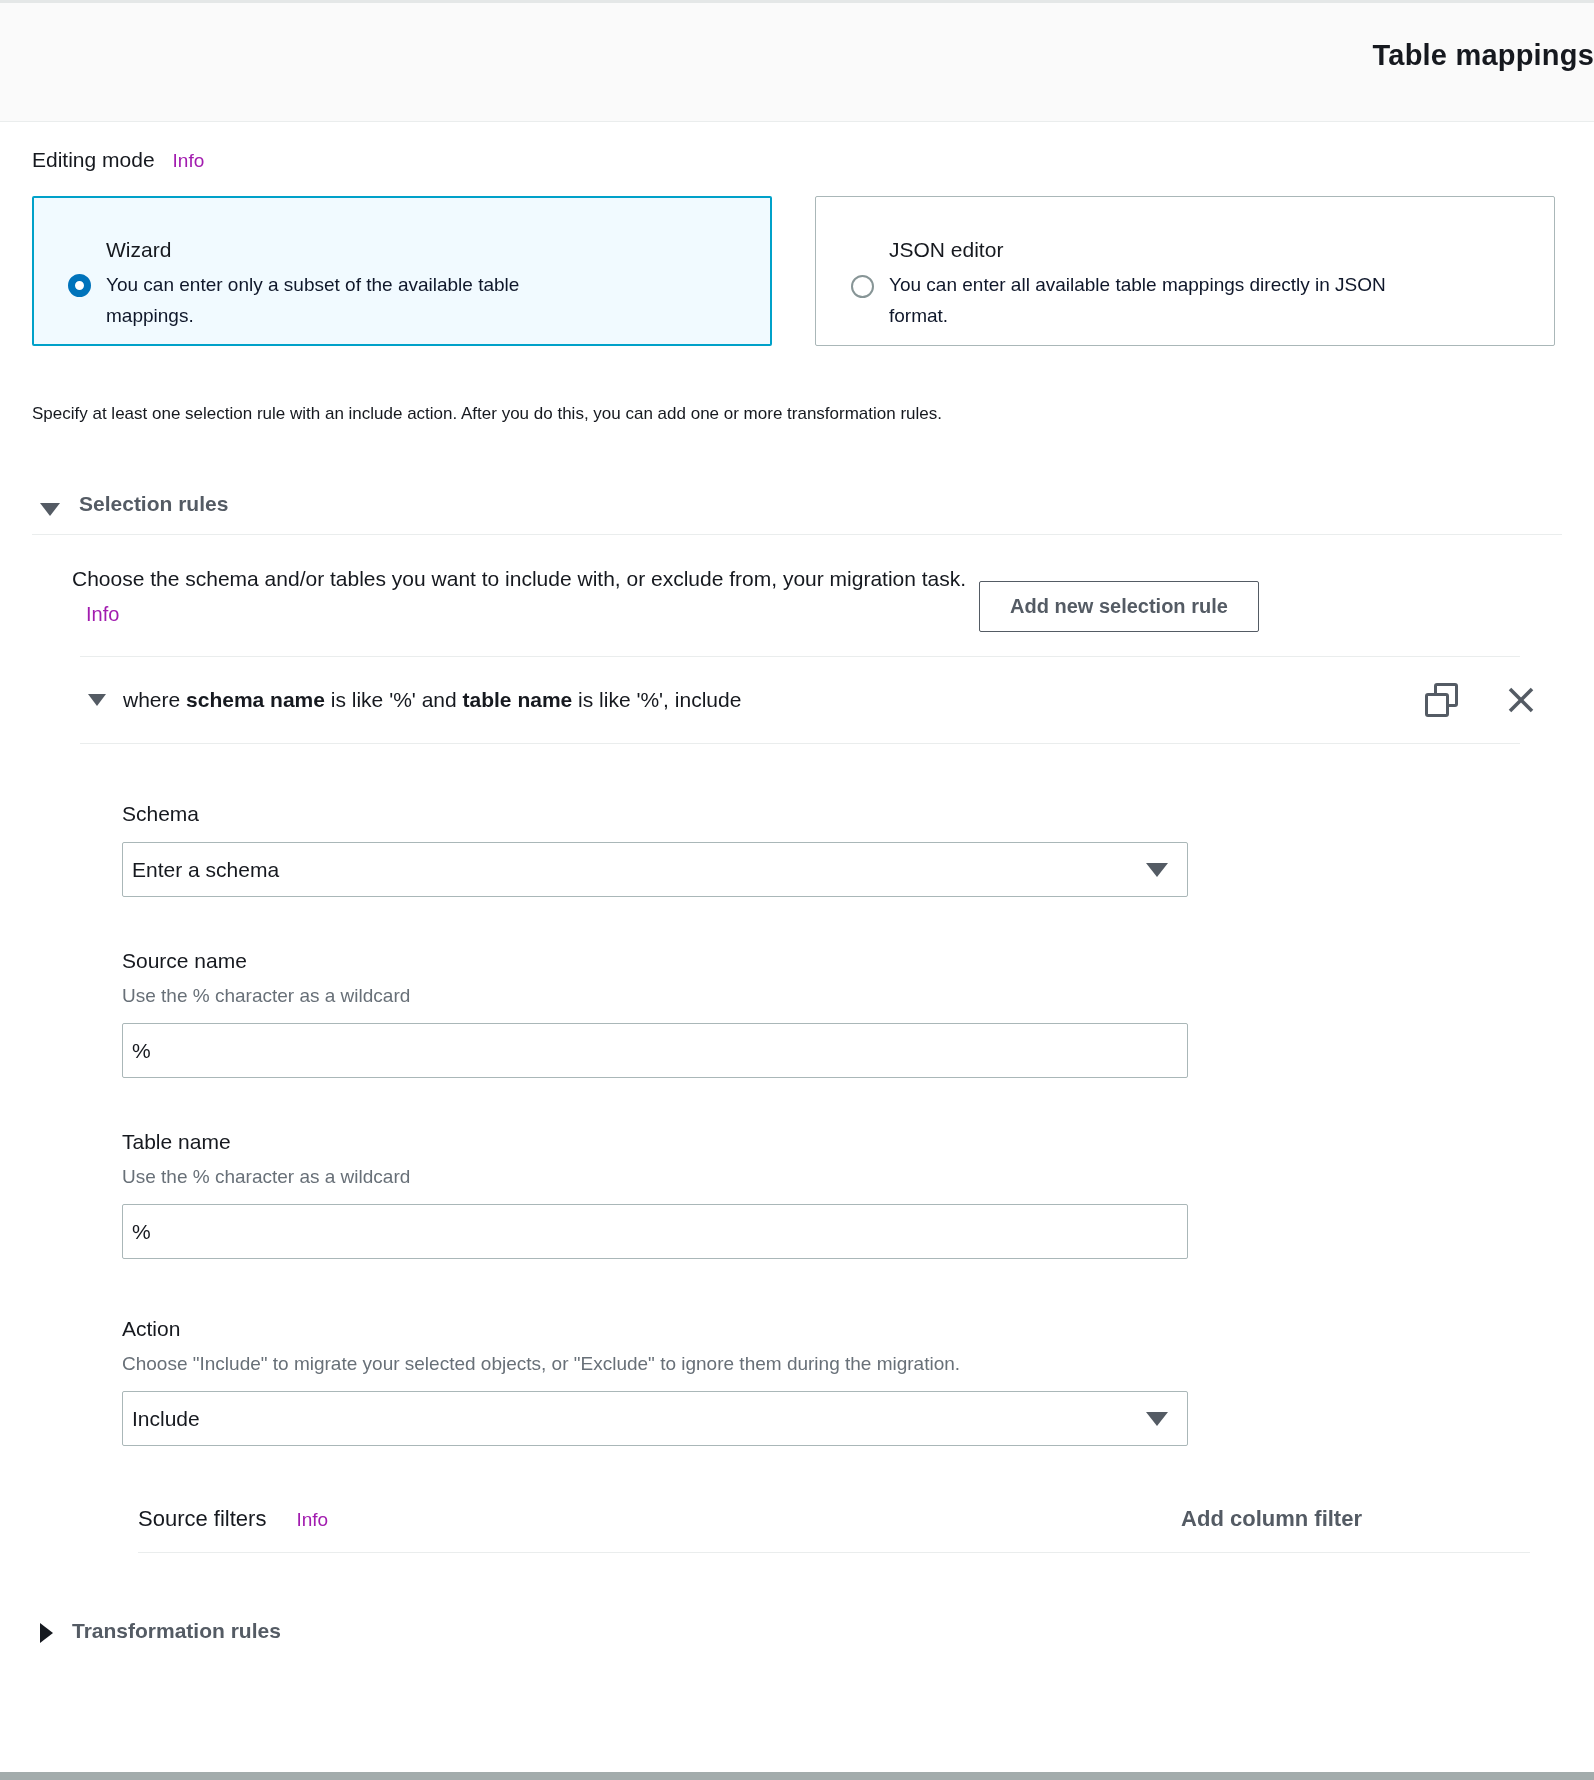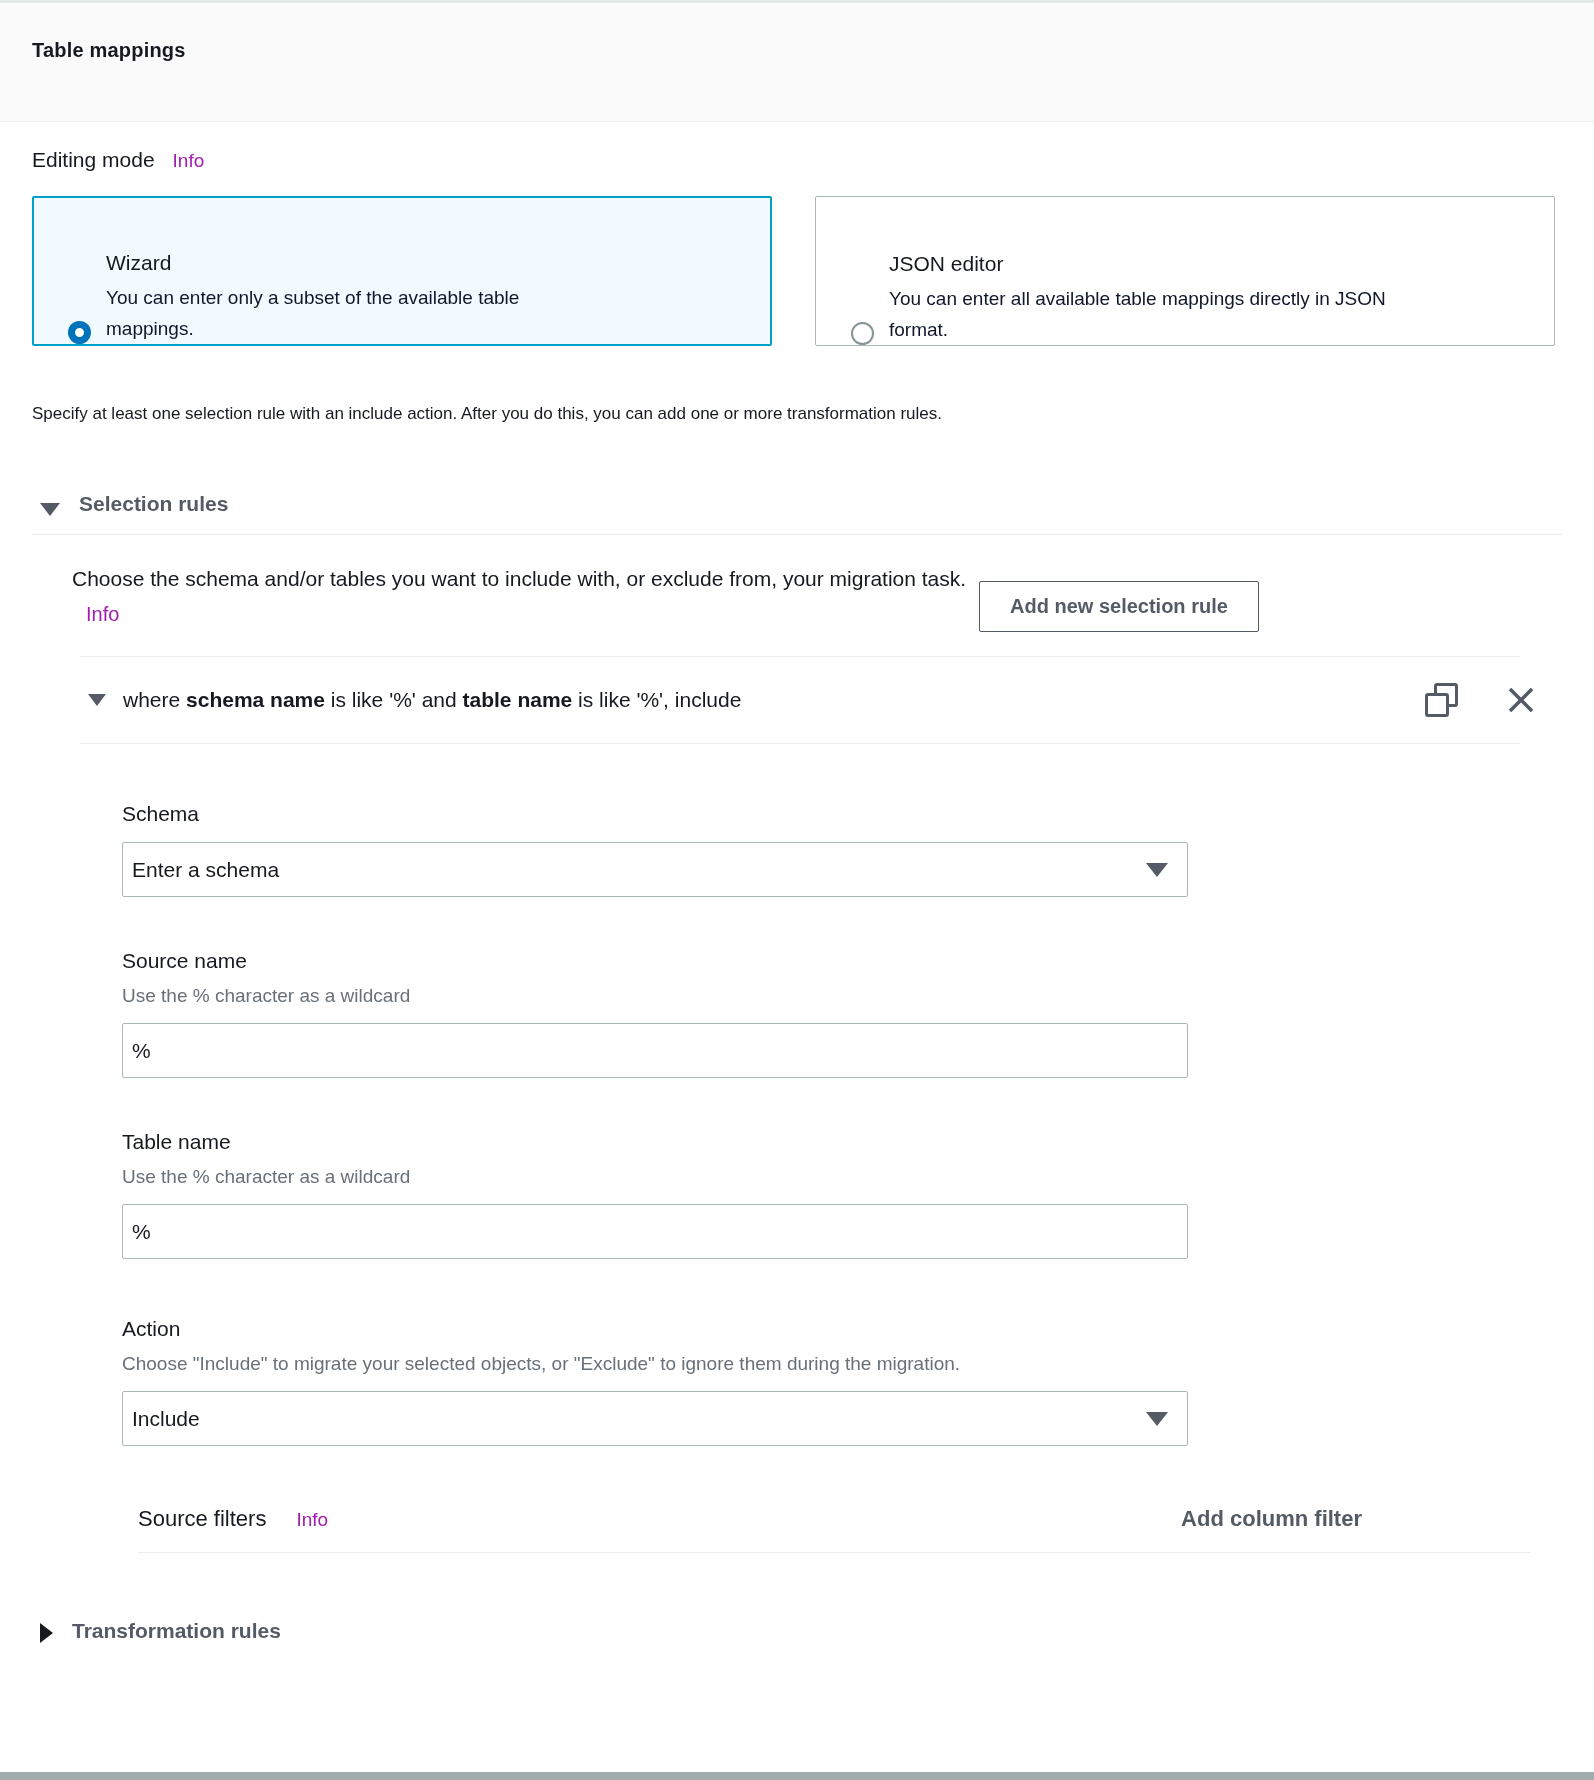--- a/index.html
+++ b/index.html
@@ -11,35 +11,35 @@
   }
   .page { position:relative; width:1594px; height:1780px; overflow:hidden; background:#fff; }
 
   
   .header {
     height:122px; background:#fafafa;
     border-top:3px solid #e4e7e7;
     border-bottom:1px solid #eaeded;
     padding:36px 0 0 32px;
   }
-  .header h1 { font-size:20px; font-weight:700; color:#16191f; letter-spacing:0.2px; }
+  .header h1 { font-size:29px; font-weight:700; color:#16191f; letter-spacing:0.2px;text-align:right; }
 
   .content { padding:0 32px; }
 
   
   .editing-row { margin-top:26px; display:flex; align-items:baseline; gap:18px; }
   .editing-label { font-size:21px; color:#16191f; }
   .info-link { font-size:19px; font-weight:400; color:#a21caf; text-decoration:none; cursor:pointer; }
 
   
   .tiles { margin-top:24px; display:flex; gap:43px; }
   .tile {
     width:740px; height:150px; border-radius:2px; background:#fff;
     border:1px solid #aab7b8; padding:27px 20px 0 35px;
-    display:flex; align-items:flex-end; gap:15px; cursor:pointer;
+    display:flex; align-items:center; gap:15px; cursor:pointer;
   }
   .tile.selected { border:2px solid #00a1c9; background:#f1faff; padding:26px 19px 0 34px; }
   .radio { width:23px; height:23px; border-radius:50%; flex:0 0 auto; margin-top:3px; }
   .radio.on  { border:7px solid #0073bb; background:#fff; }
   .radio.off { border:2px solid #879596; background:#fff; }
   .tile-label { font-size:21px; color:#16191f; }
   .tile-desc { font-size:19px; color:#0f172a; line-height:31px; margin-top:7px; max-width:500px; }
 
   
   .intro { margin-top:50px; font-size:17px; line-height:36px; color:#16191f; max-width:1420px; }

